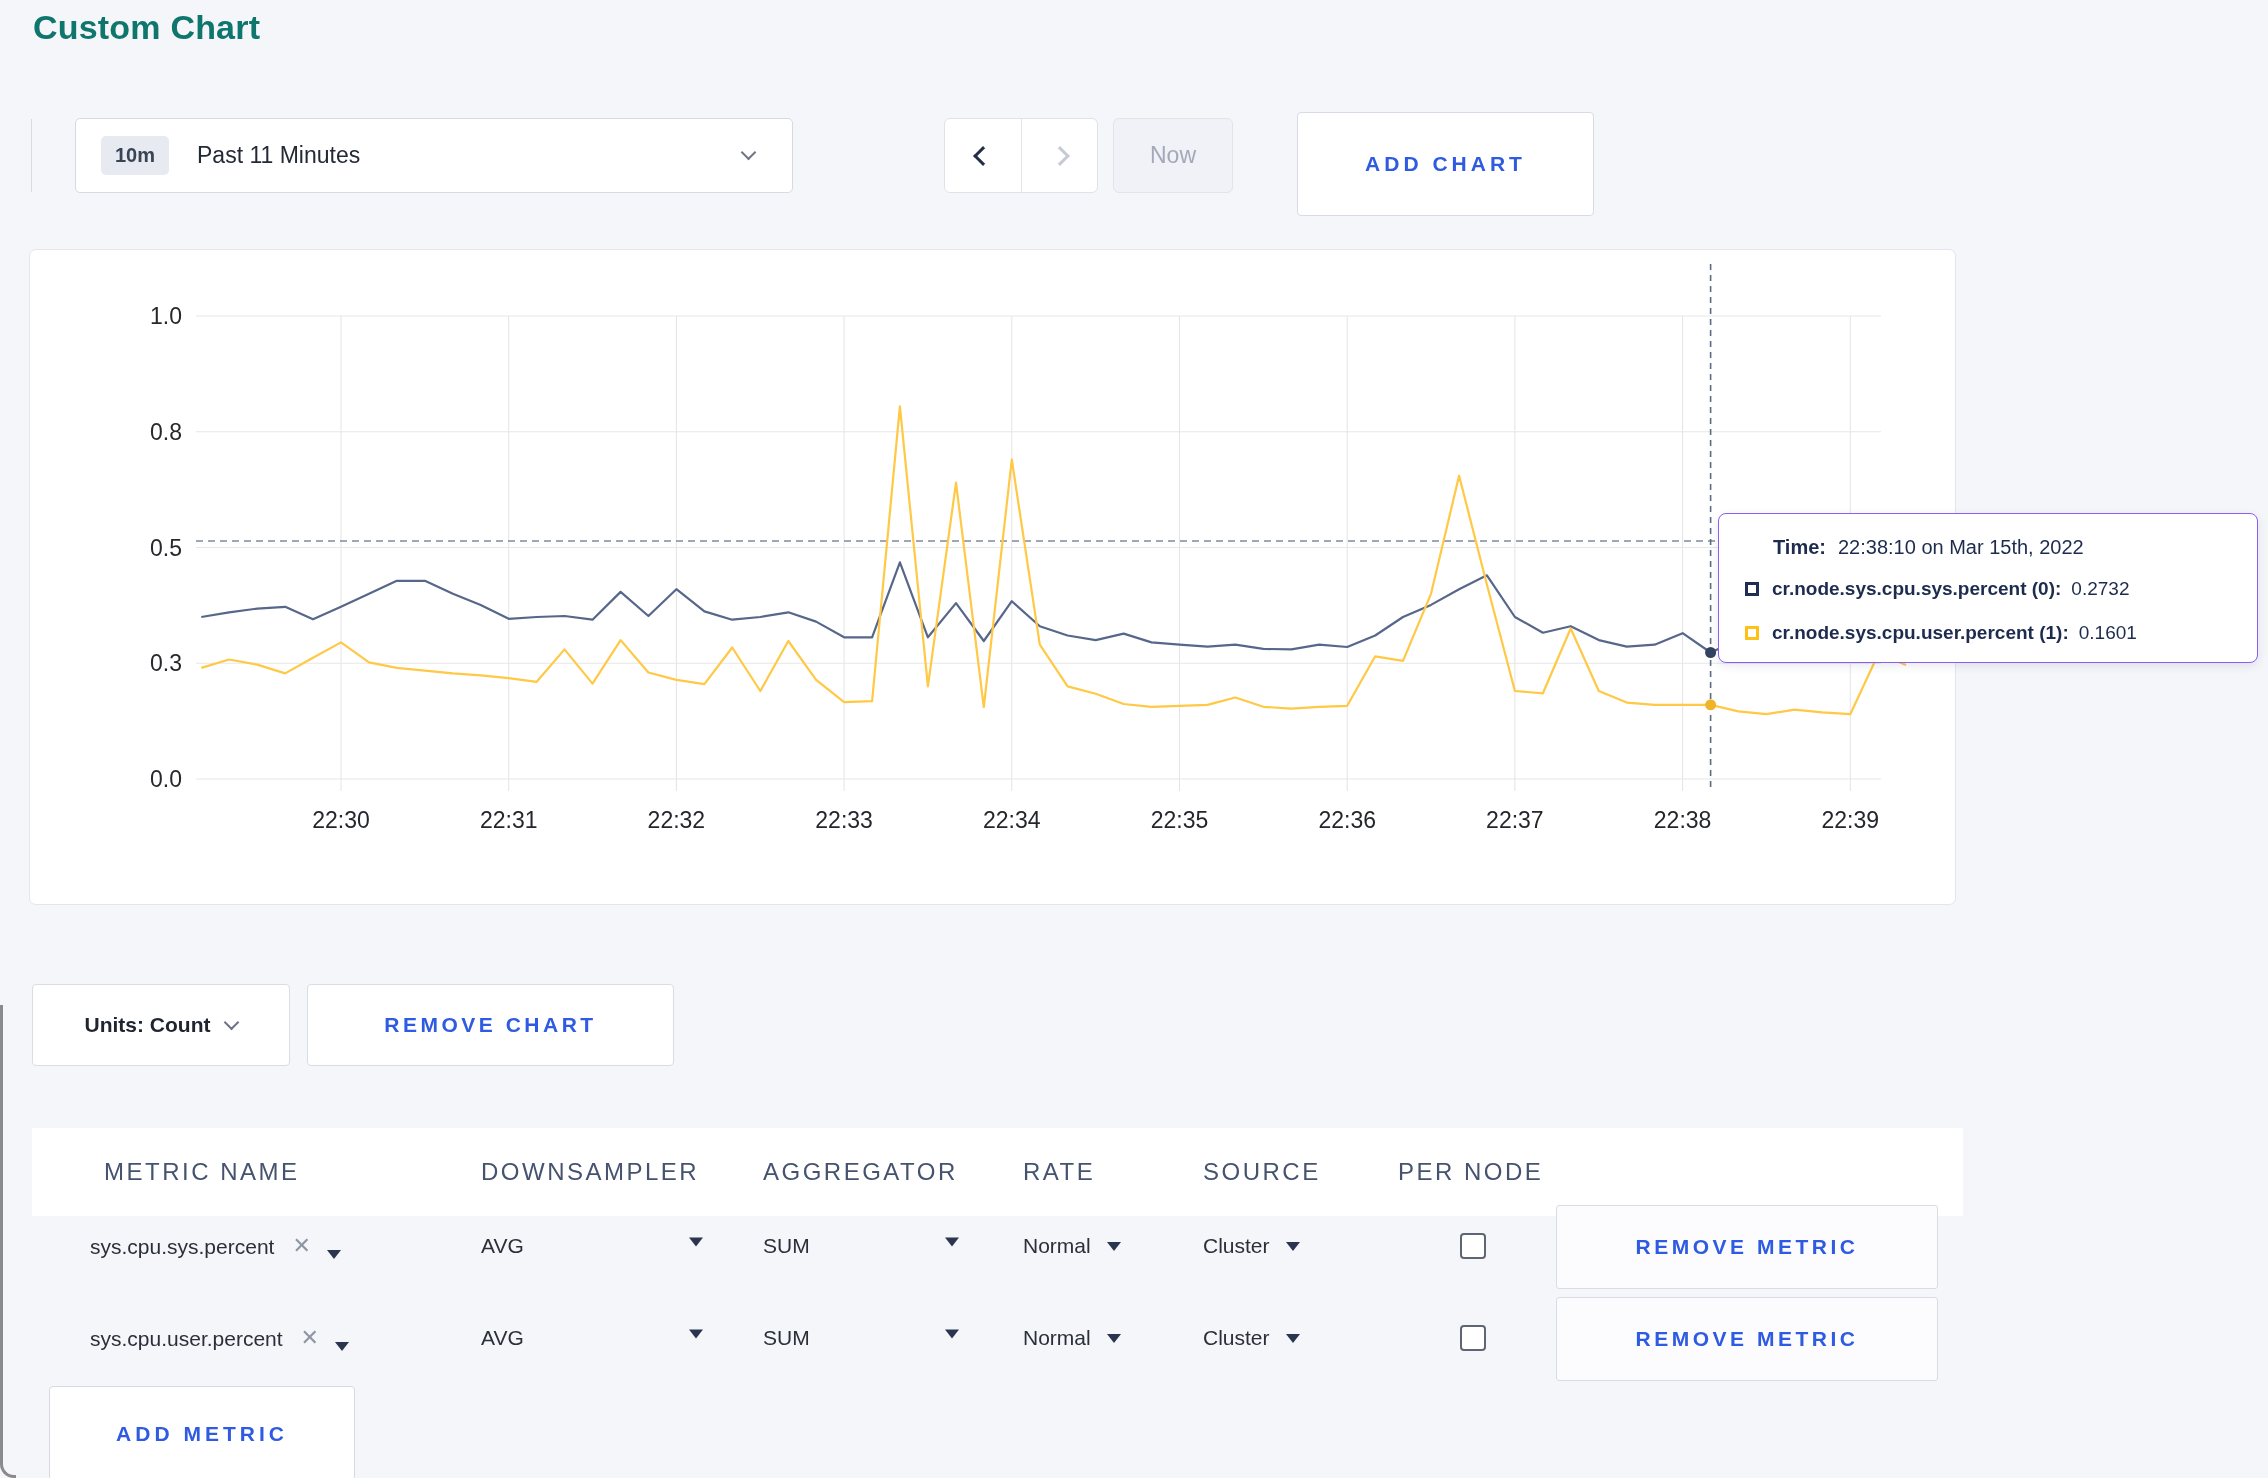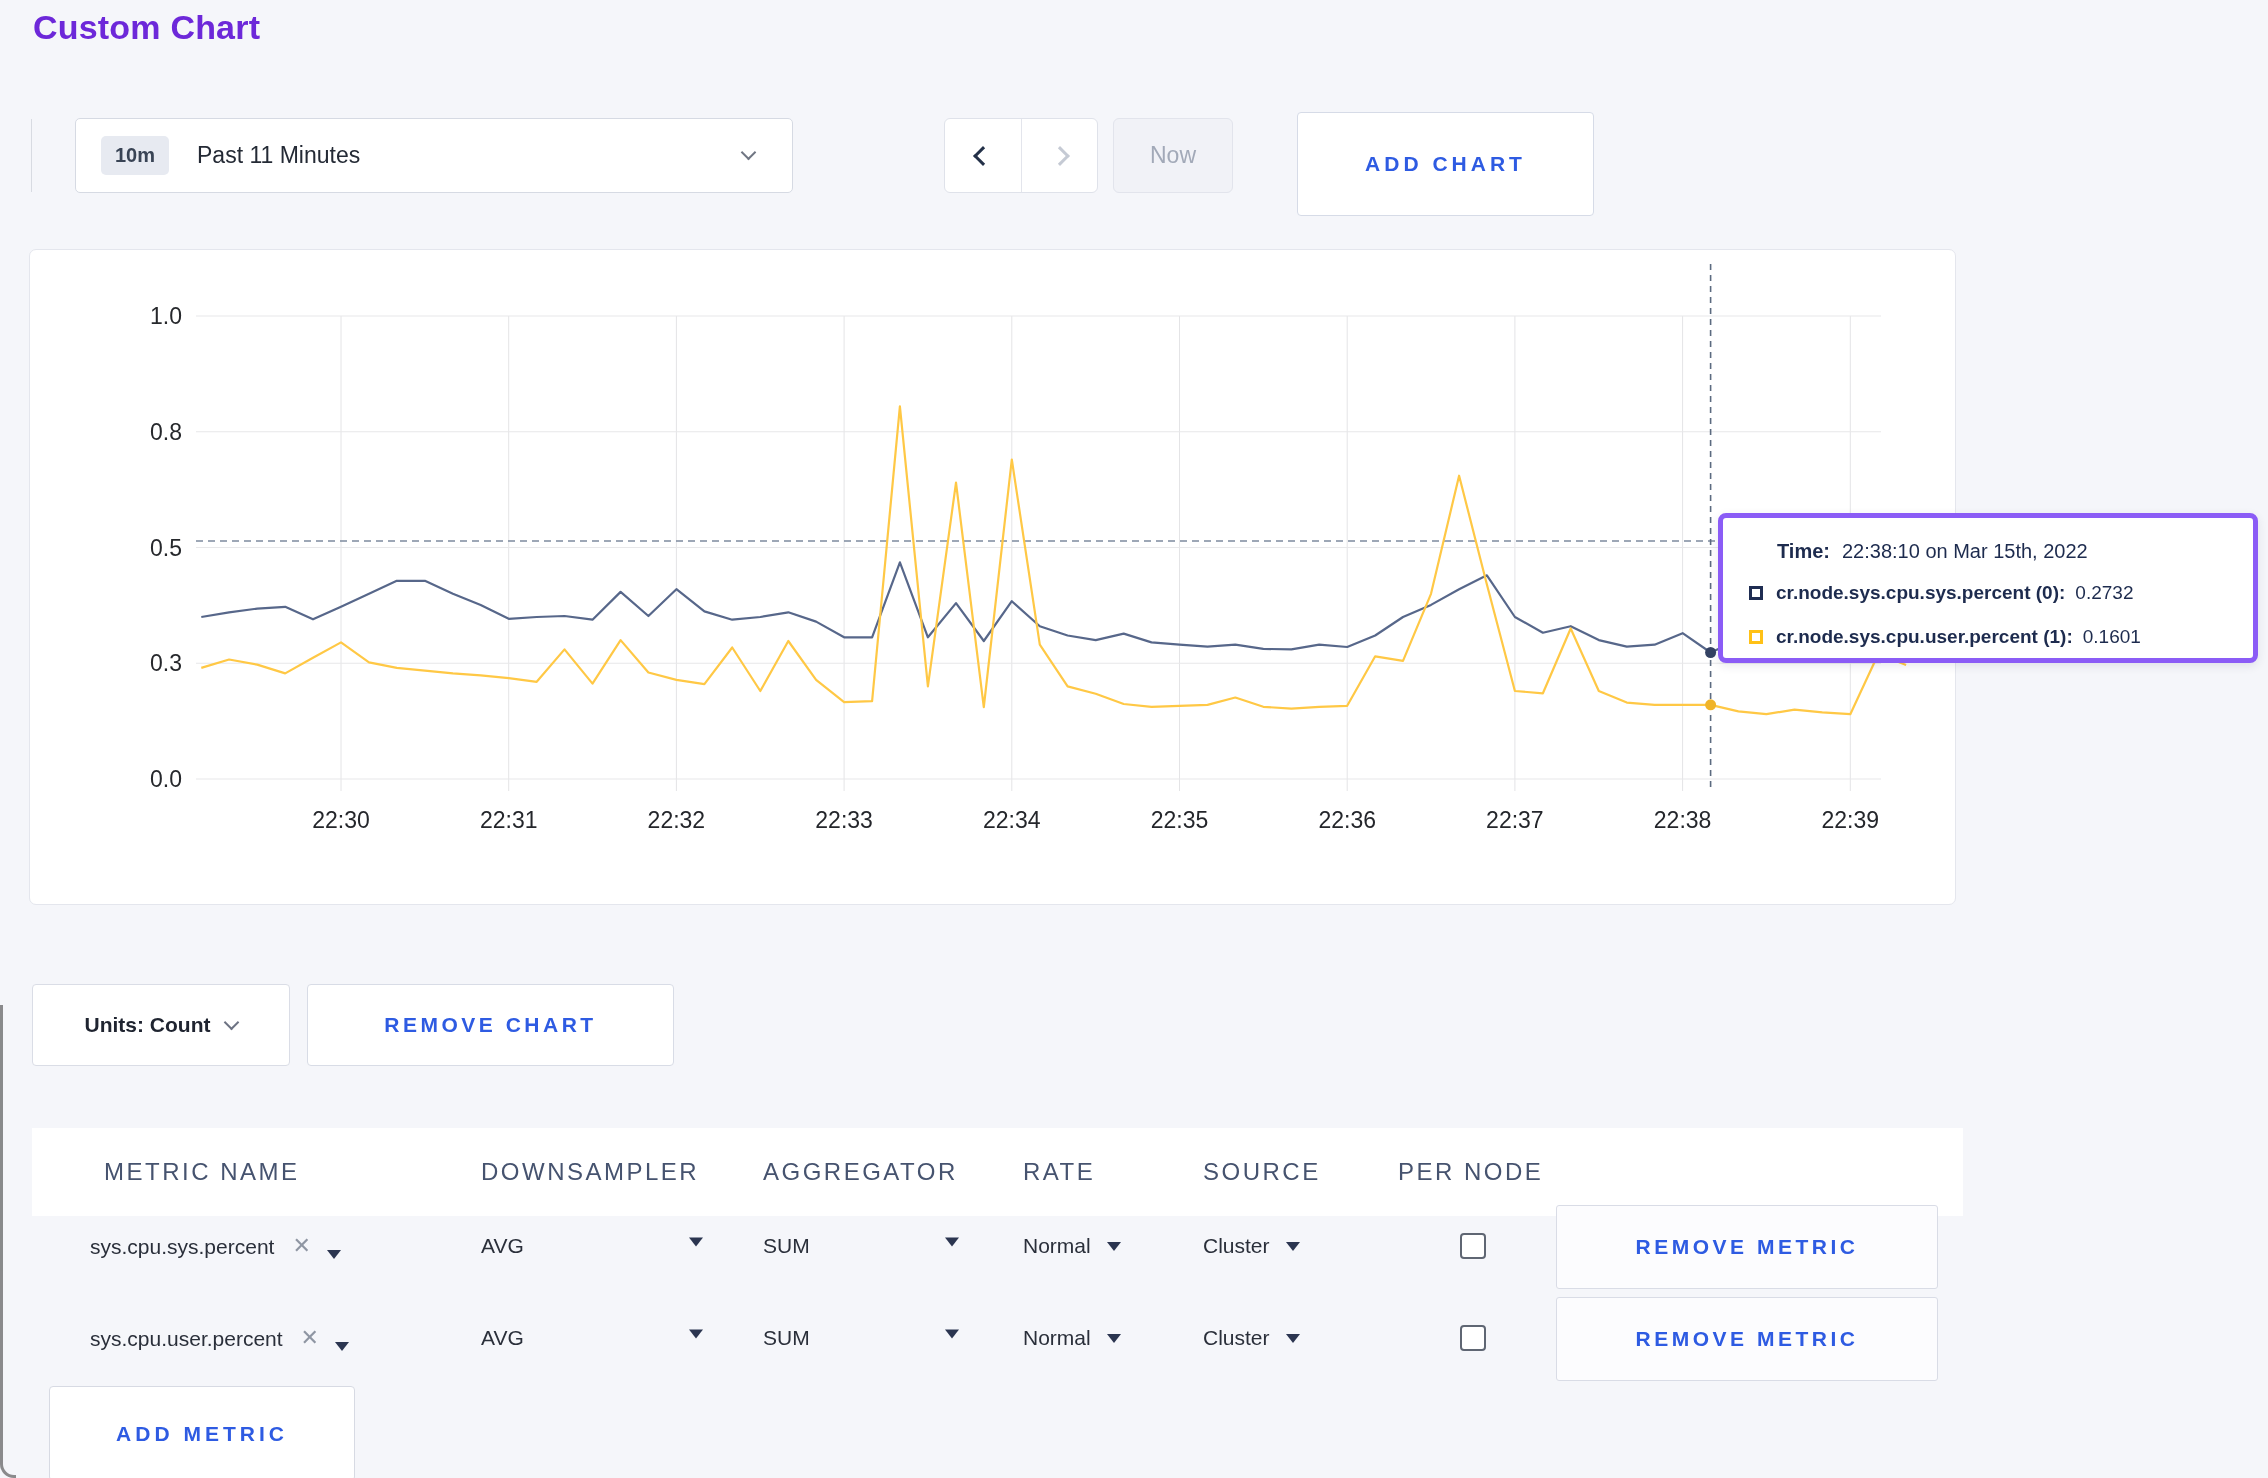--- a/index.html
+++ b/index.html
@@ -2,21 +2,21 @@
 <html><head>
 <meta charset="utf-8">
 <style>
   * { margin:0; padding:0; box-sizing:border-box; }
   html,body { width:2268px; height:1478px; overflow:hidden; }
   body { background:#f5f6fa; font-family:"Liberation Sans", sans-serif; color:#242a35; position:relative; }
 
   .abs { position:absolute; }
 
   
-  .page-title { left:33px; top:8px; font-size:34px; font-weight:bold; color:#6d28d9; letter-spacing:.2px; }
+  .page-title { left:33px; top:8px; font-size:34px; font-weight:bold; color:#0f766e; letter-spacing:.2px; }
   .toolbar-divider { left:31px; top:119px; width:1px; height:73px; background:#d8dbe2; }
 
   .time-select { left:75px; top:118px; width:718px; height:75px; background:#fff; border:1px solid #d6dae3;
                  border-radius:5px; display:flex; align-items:center; cursor:pointer; }
   .time-badge { margin-left:25px; background:#e7eaf1; border-radius:5px; padding:8px 14px;
                 font-size:20px; font-weight:bold; color:#394455; }
   .time-label { margin-left:28px; font-size:23px; color:#242a35; }
   .chev { display:inline-block; width:11px; height:11px; border-right:2px solid #707683; border-bottom:2px solid #707683; }
   .chev.down { transform:rotate(45deg); }
   .time-select .chev { position:absolute; right:38px; top:28px; }
@@ -35,21 +35,21 @@
 
   .btn-blue-text { color:#2e5be2; font-weight:bold; letter-spacing:4px; font-size:21px; }
   .add-chart-btn { left:1297px; top:112px; width:297px; height:104px; background:#fff; border:1px solid #d6dbe7;
                    border-radius:4px; display:flex; align-items:center; justify-content:center; cursor:pointer; }
 
   
   .chart-card { left:29px; top:249px; width:1927px; height:656px; background:#fff; border:1px solid #e4e6ed;
                 border-radius:7px; }
   #chart-svg { position:absolute; left:0; top:0; }
 
-  .chart-tooltip { left:1718px; top:513px; width:540px; height:150px; background:#fff; border:5px solid #8b5cf6;
+  .chart-tooltip { left:1718px; top:513px; width:540px; height:150px; background:#fff; border:1px solid #8b5cf6;
                    border-radius:8px; box-shadow:0 3px 10px rgba(40,50,80,.10); z-index:5;padding-left:31px; }
   .tt-time { position:absolute; left:54px; top:22px; font-size:20px; color:#1d2b4e; }
   .tt-time b { margin-right:12px; }
   .tt-entry { position:absolute; left:26px; display:flex; align-items:center; font-size:19px; color:#1d2b4e; }
   .tt-entry.e0 { top:64px; } .tt-entry.e1 { top:108px; }
   .swatch { width:14px; height:14px; border:3px solid #1f2d52; margin-right:13px; background:#fff; }
   .tt-name { font-weight:bold; } .tt-val { margin-left:10px; }
 
   
   .units-box { left:32px; top:984px; width:258px; height:82px; background:#fff; border:1px solid #dadde6;

